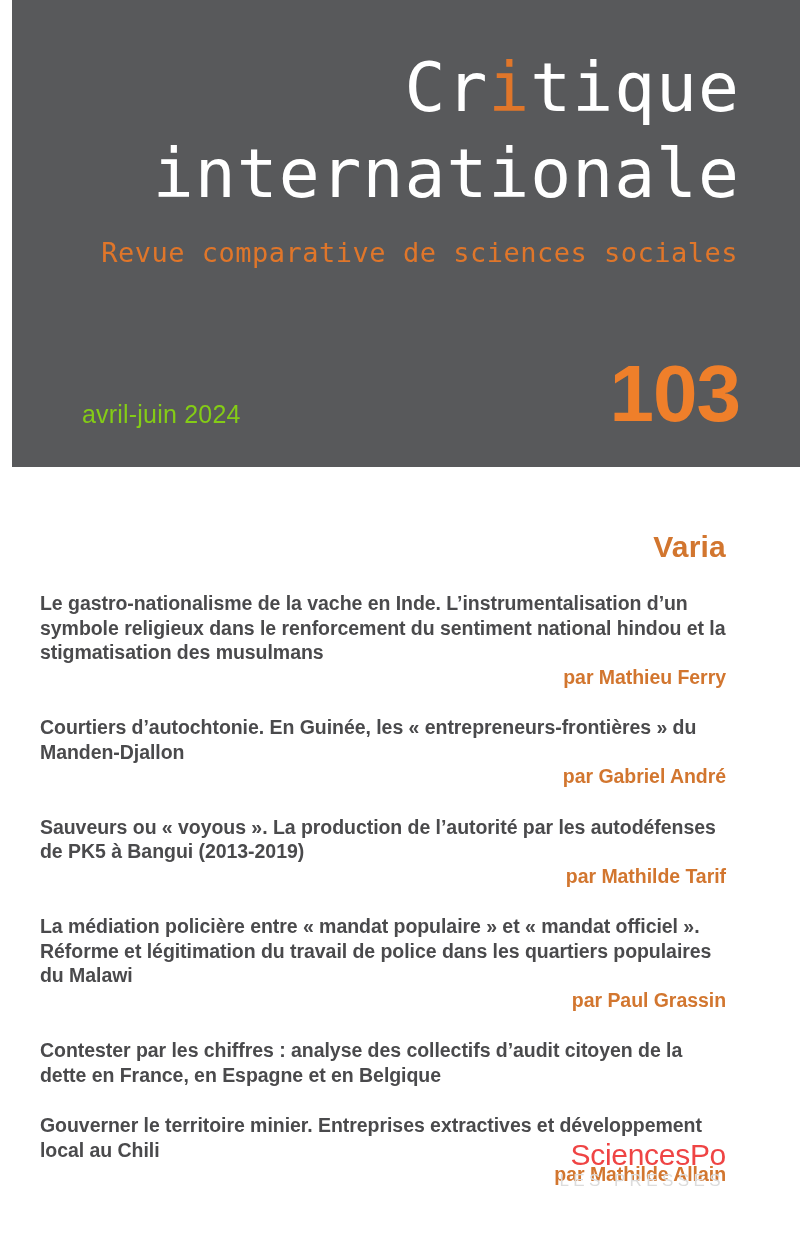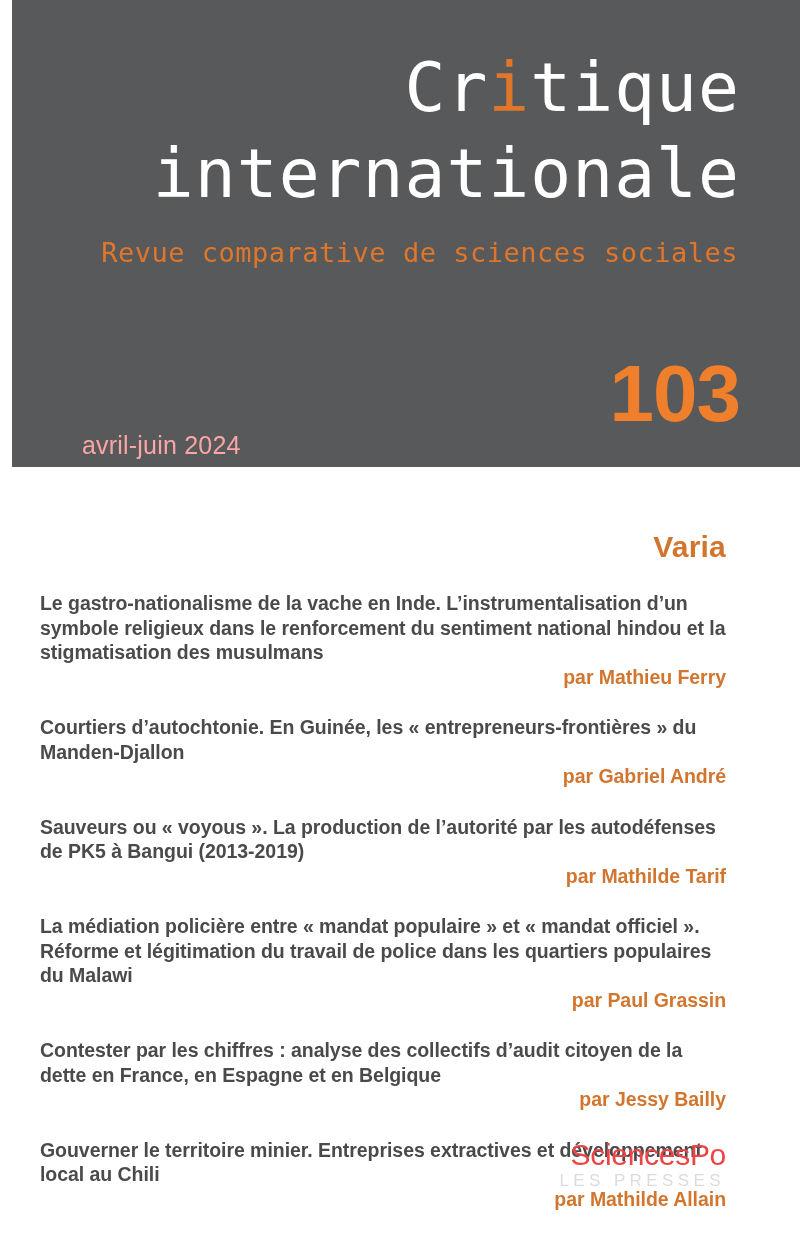--- a/index.html
+++ b/index.html
@@ -69,24 +69,23 @@
     color: #e0762a;
     white-space: nowrap;
     margin-left: 16px;
   }
 
   .issue-date {
     position: absolute;
     left: 70px;
     top: 400px;
     font-size: 25px;
-    color: #fca5a5;
+    color: #84cc16;
     letter-spacing: 0.2px;
     white-space: nowrap;
-    margin-top: 31px;
   }
 
   .issue-number {
     position: absolute;
     right: 72px;
     top: 354px;
     font-size: 80px;
     font-weight: bold;
     color: #ef7f2a;
     letter-spacing: -1px;
@@ -213,21 +212,20 @@
         <span class="entry-author">par Mathilde Tarif</span>
       </div>
 
       <div class="toc-entry">
         <span class="entry-title">La médiation policière entre « mandat populaire » et « mandat officiel ». Réforme et légitimation du travail de police dans les quartiers populaires du Malawi</span>
         <span class="entry-author">par Paul Grassin</span>
       </div>
 
       <div class="toc-entry">
         <span class="entry-title">Contester par les chiffres : analyse des collectifs d’audit citoyen de la dette en France, en Espagne et en Belgique</span>
-        <span class="entry-author">par Jessy Bailly</span>
       </div>
 
       <div class="toc-entry">
         <span class="entry-title">Gouverner le territoire minier. Entreprises extractives et développement local au Chili</span>
         <span class="entry-author">par Mathilde Allain</span>
       </div>
 
     </div>
 
     <div class="publisher">

